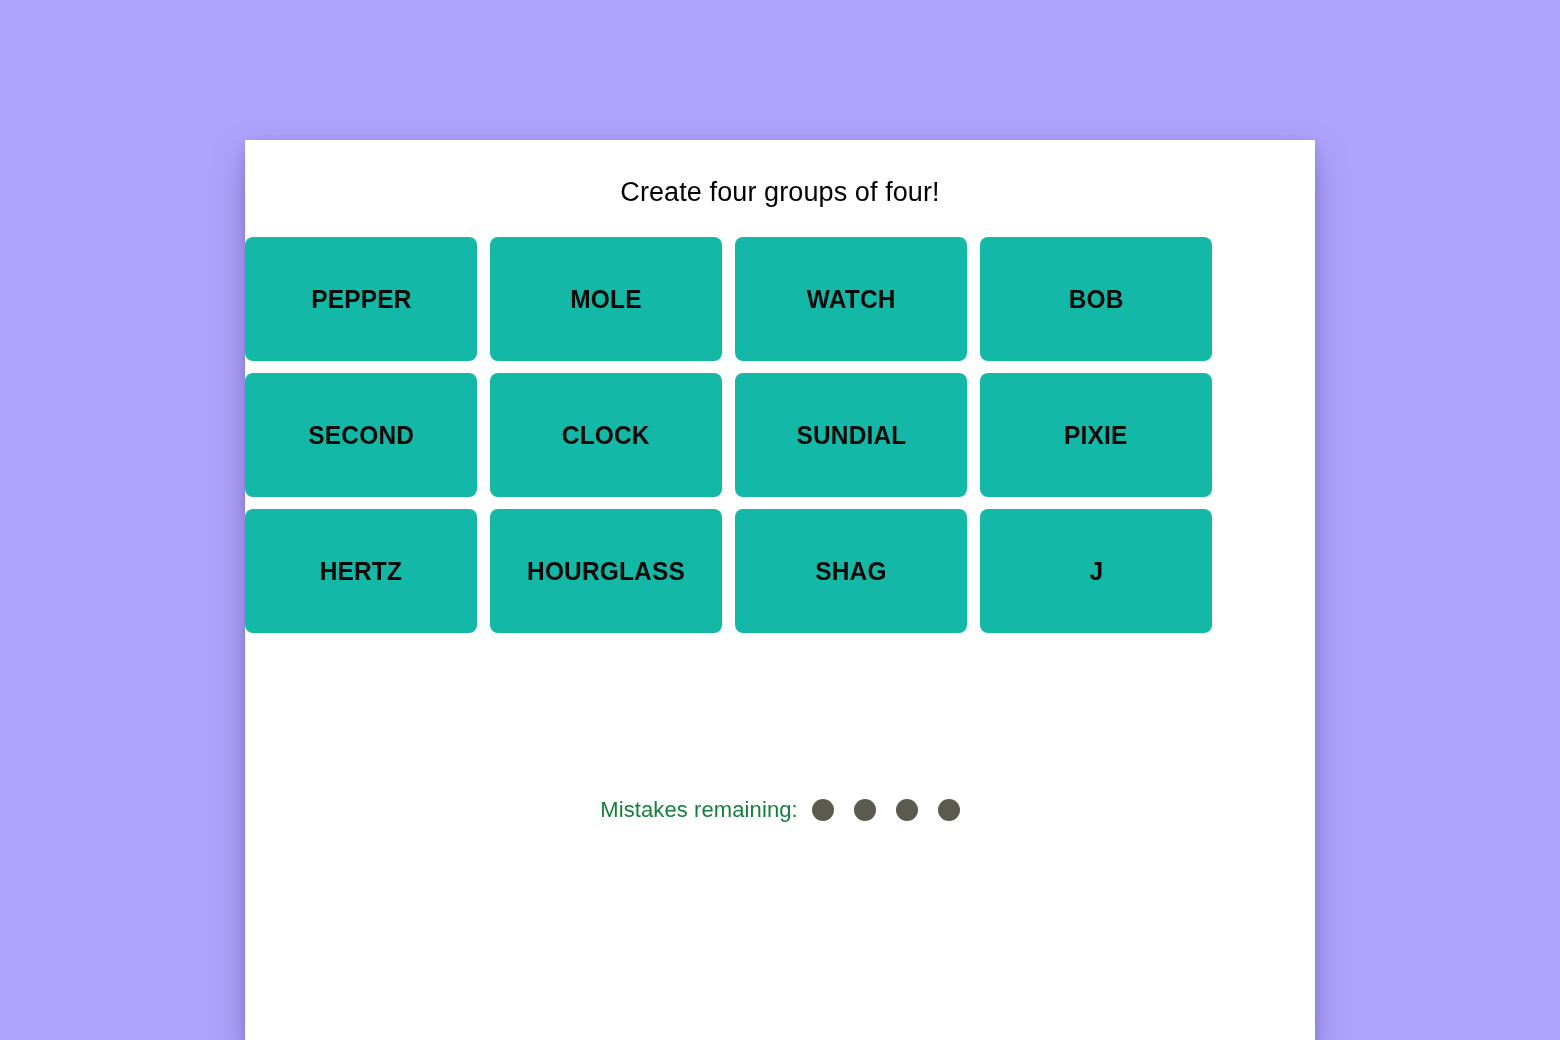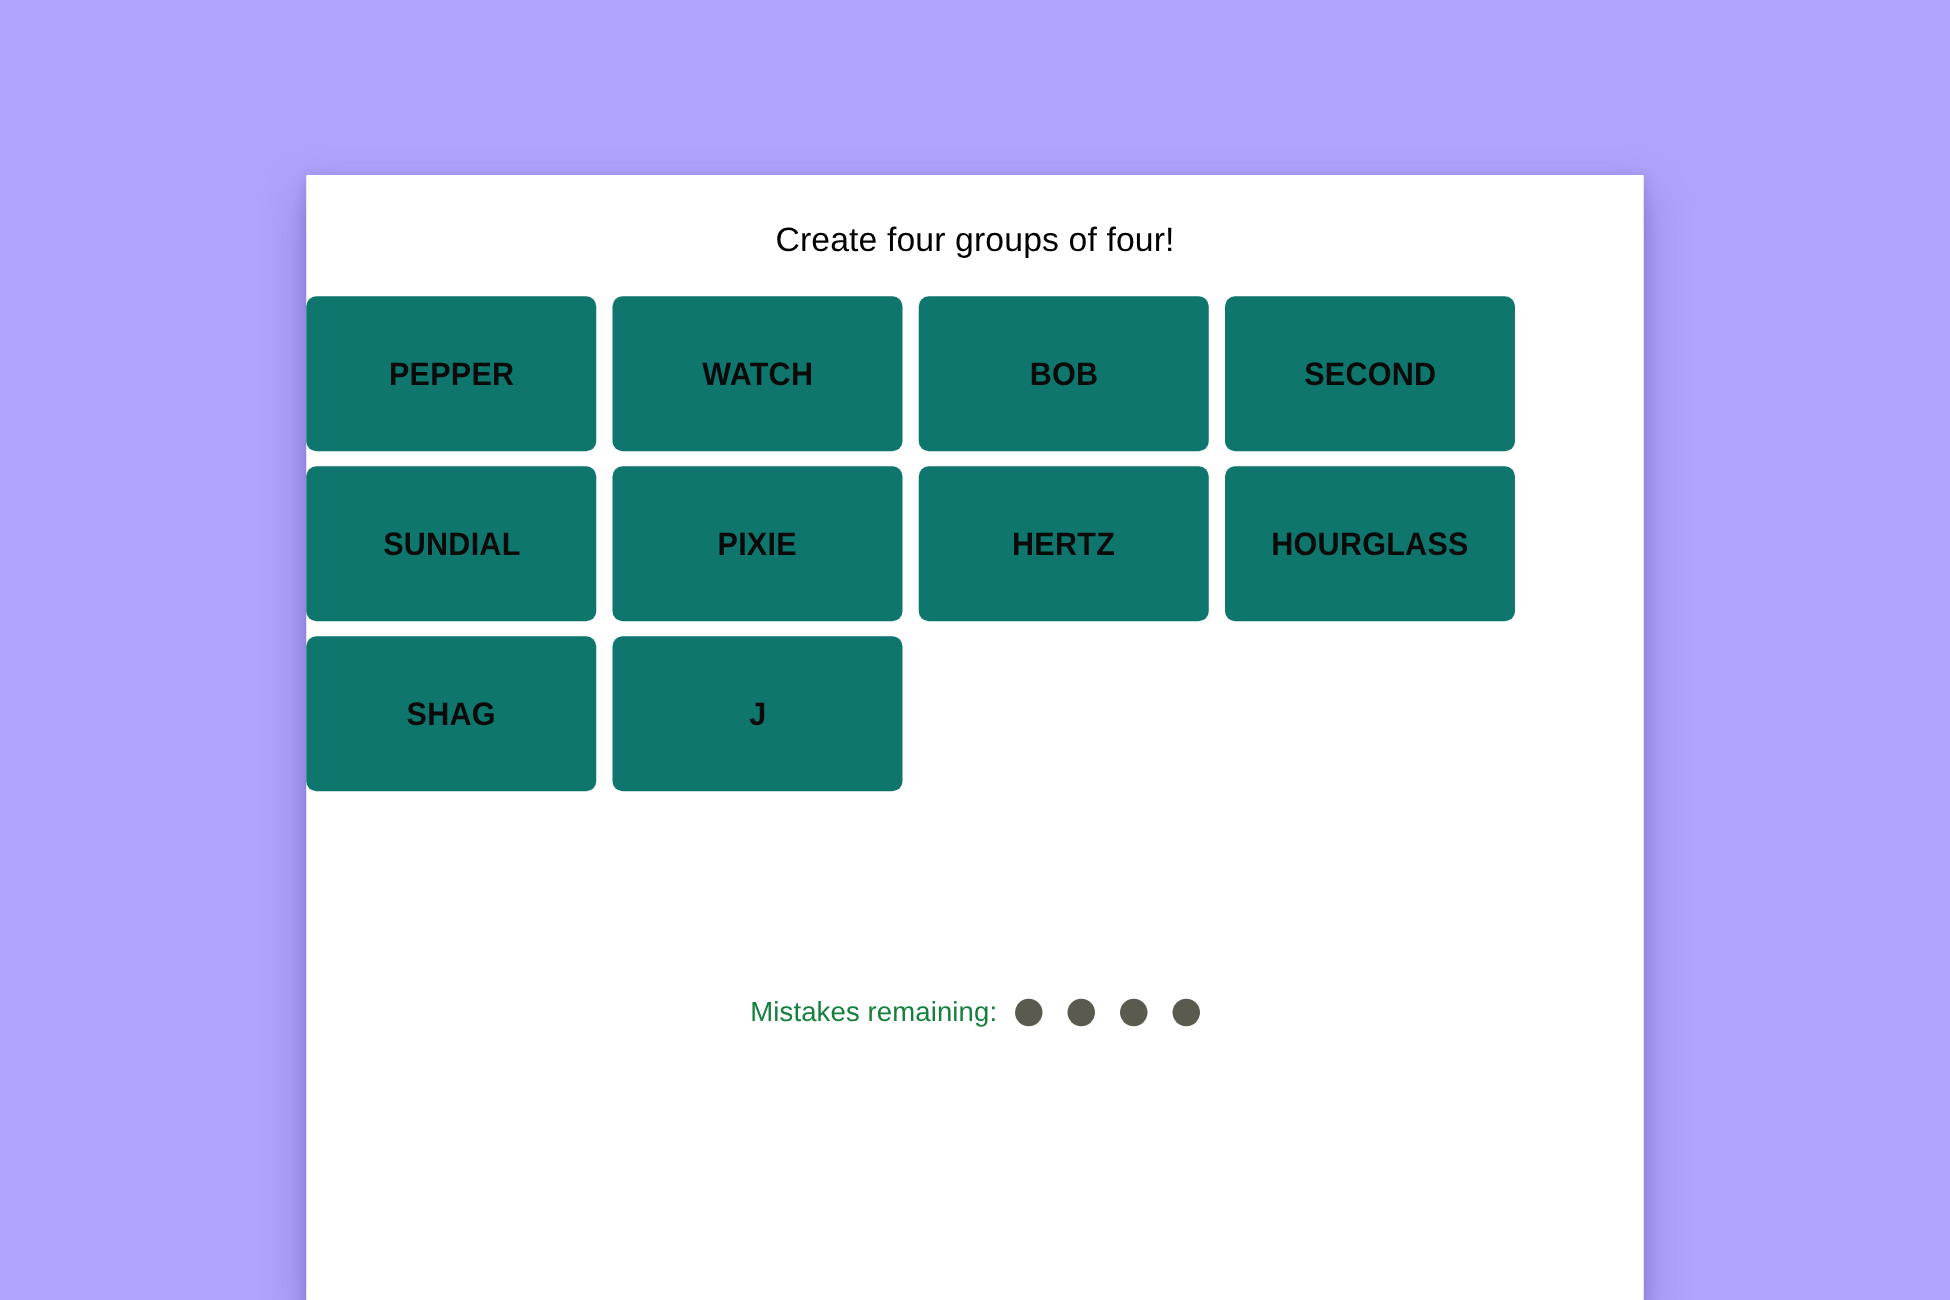--- a/index.html
+++ b/index.html
@@ -49,21 +49,21 @@
   .tile-grid {
     margin-top: 29px;
     display: grid;
     grid-template-columns: repeat(4, 232px);
     grid-template-rows: repeat(4, 124px);
     column-gap: 13px;
     row-gap: 12px;
   }
 
   .tile {
-    background: #0f766e;
+    background: #14b8a6;
     border-radius: 8px;
     border: none;
     display: flex;
     align-items: center;
     justify-content: center;
     cursor: pointer;
     padding: 0 8px;
     user-select: none;
   }
 
@@ -115,28 +115,34 @@
 <div class="game-card">
 
   <h1 class="game-title">Create four groups of four!</h1>
 
   <div class="tile-grid">
 
     <button class="tile">
       <span class="tile-label">PEPPER</span>
     </button>
     <button class="tile">
+      <span class="tile-label">MOLE</span>
+    </button>
+    <button class="tile">
       <span class="tile-label">WATCH</span>
     </button>
     <button class="tile">
       <span class="tile-label">BOB</span>
     </button>
 
     <button class="tile">
       <span class="tile-label">SECOND</span>
+    </button>
+    <button class="tile">
+      <span class="tile-label">CLOCK</span>
     </button>
 
     <button class="tile">
       <span class="tile-label">SUNDIAL</span>
     </button>
     <button class="tile">
       <span class="tile-label">PIXIE</span>
     </button>
 
     <button class="tile">

